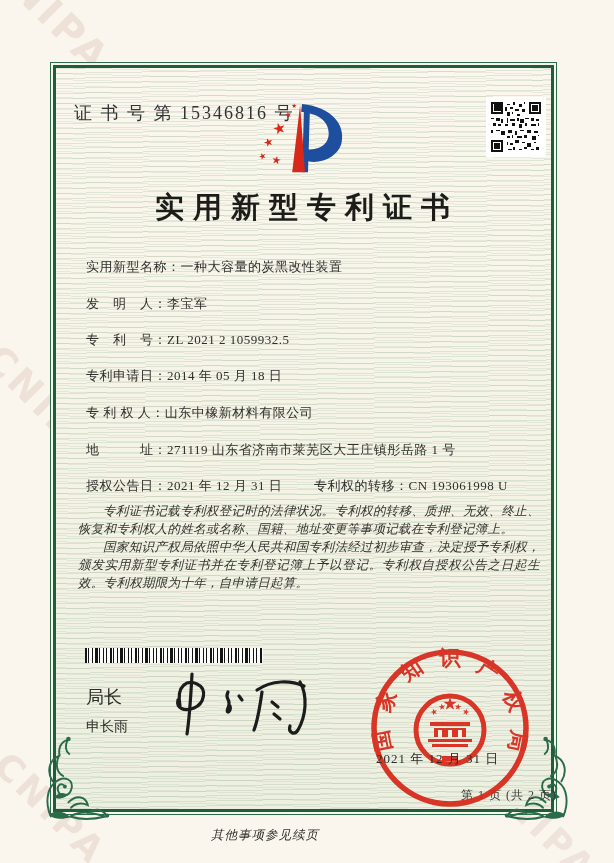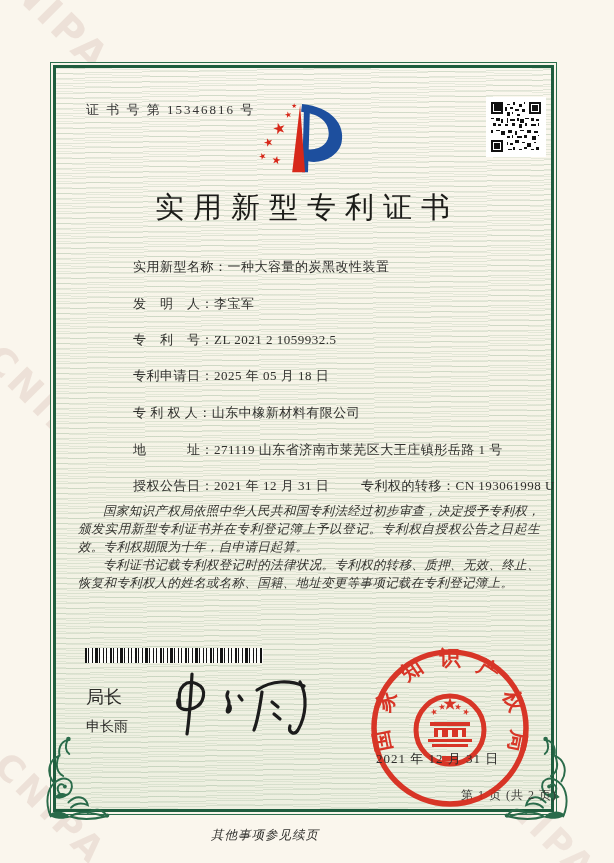--- a/index.html
+++ b/index.html
@@ -34,31 +34,31 @@
     background:
       repeating-linear-gradient(179deg, rgba(130,165,130,0.22) 0 1px, rgba(0,0,0,0) 1px 5px),
       repeating-linear-gradient(181.5deg, rgba(130,165,130,0.16) 0 1px, rgba(0,0,0,0) 1px 6px),
       linear-gradient(180deg,#fbf7ee 0%,#f5f3e6 55%,#edefe0 100%);
   }
   .flourish { position:absolute; width:88px; height:88px; z-index:3; }
   .flourish.left  { left:42px;  top:732px; }
   .flourish.right { right:42px; top:732px; transform:scaleX(-1); }
 
   
-  .cert-no { position:absolute; left:86px; top:101px; font-size:13px; letter-spacing:2px; color:#333; z-index:4; }
+  .cert-no { position:absolute; left:74px; top:101px; font-size:18px; letter-spacing:2px; color:#333; z-index:4; }
   .logo { position:absolute; left:248px; top:99px; width:120px; height:84px; z-index:4; }
   .qr-box { position:absolute; left:486px; top:97px; width:60px; height:60px; background:#fff; padding:5px; z-index:4; }
   .title {
     position:absolute; left:0; top:188px; width:100%; text-align:center;
-    font-size:29px; font-weight:normal; letter-spacing:9px; color:#1c1c19; z-index:4;
+    font-size:29px; font-weight:bold; letter-spacing:9px; color:#1c1c19; z-index:4;
   }
 
   
   .row { position:absolute; left:86px; font-size:13px; color:#2f2f2c; z-index:4; white-space:nowrap; }
-  .row .lab { letter-spacing:0.5px;margin-left:47px; }
+  .row .lab { letter-spacing:0.5px; }
   .row .val { letter-spacing:0.5px; }
   .grant-row { display:flex; }
   .grant-row .pair2 { position:absolute; left:228px; top:0; white-space:nowrap; }
 
   
   .paras {
     position:absolute; left:78px; top:502px; width:462px; z-index:4;
     font-size:12.5px; line-height:18px; text-align:justify;
     font-style:italic; color:#33332f; letter-spacing:0.3px;
   }
@@ -249,40 +249,40 @@
 <div class="row" style="top:258px">
   <span class="lab">实用新型名称：</span><span class="val">一种大容量的炭黑改性装置</span>
 </div>
 <div class="row" style="top:295px">
   <span class="lab">发　明　人：</span><span class="val">李宝军</span>
 </div>
 <div class="row" style="top:331px">
   <span class="lab">专　利　号：</span><span class="val">ZL 2021 2 1059932.5</span>
 </div>
 <div class="row" style="top:367px">
-  <span class="lab">专利申请日：</span><span class="val">2025 年 05 月 18 日</span>
+  <span class="lab">专利申请日：</span><span class="val">2014 年 05 月 18 日</span>
 </div>
 <div class="row" style="top:404px">
   <span class="lab">专 利 权 人：</span><span class="val">山东中橡新材料有限公司</span>
 </div>
 <div class="row" style="top:441px">
   <span class="lab">地　　　址：</span><span class="val">271119 山东省济南市莱芜区大王庄镇彤岳路 1 号</span>
 </div>
 <div class="row grant-row" style="top:477px">
   <span>
     <span class="lab">授权公告日：</span><span class="val">2021 年 12 月 31 日</span>
   </span>
   <span class="pair2">
     <span class="lab">专利权的转移：</span><span class="val">CN 193061998 U</span>
   </span>
 </div>
 
 <div class="paras">
+  <p>专利证书记载专利权登记时的法律状况。专利权的转移、质押、无效、终止、恢复和专利权人的姓名或名称、国籍、地址变更等事项记载在专利登记簿上。</p>
   <p>国家知识产权局依照中华人民共和国专利法经过初步审查，决定授予专利权，颁发实用新型专利证书并在专利登记簿上予以登记。专利权自授权公告之日起生效。专利权期限为十年，自申请日起算。</p>
-  <p>专利证书记载专利权登记时的法律状况。专利权的转移、质押、无效、终止、恢复和专利权人的姓名或名称、国籍、地址变更等事项记载在专利登记簿上。</p>
 </div>
 
 <div class="barcode"></div>
 
 <div class="commissioner-title">局长</div>
 <div class="commissioner-name">申长雨</div>
 
 <svg class="signature" viewBox="0 0 165 80">
   <g fill="none" stroke="#1c1c1c" stroke-width="3.2" stroke-linecap="round" stroke-linejoin="round">
     <path d="M18,38 C14,16 26,12 35,16 C46,21 42,36 32,40 C22,44 14,40 16,32"></path>

